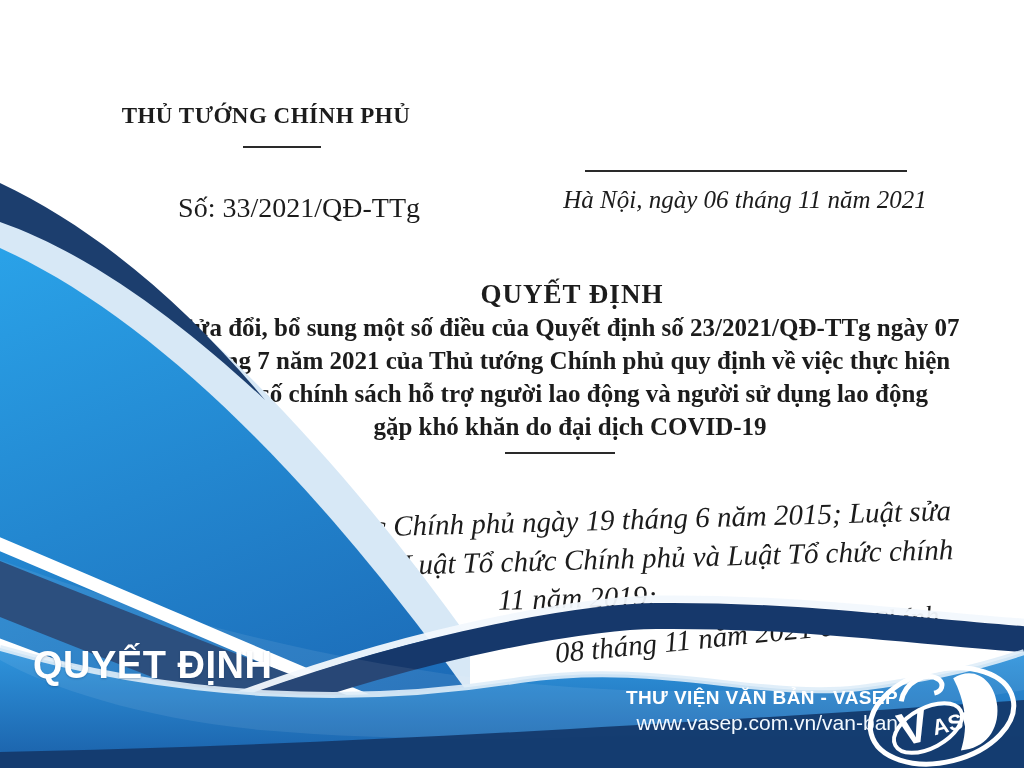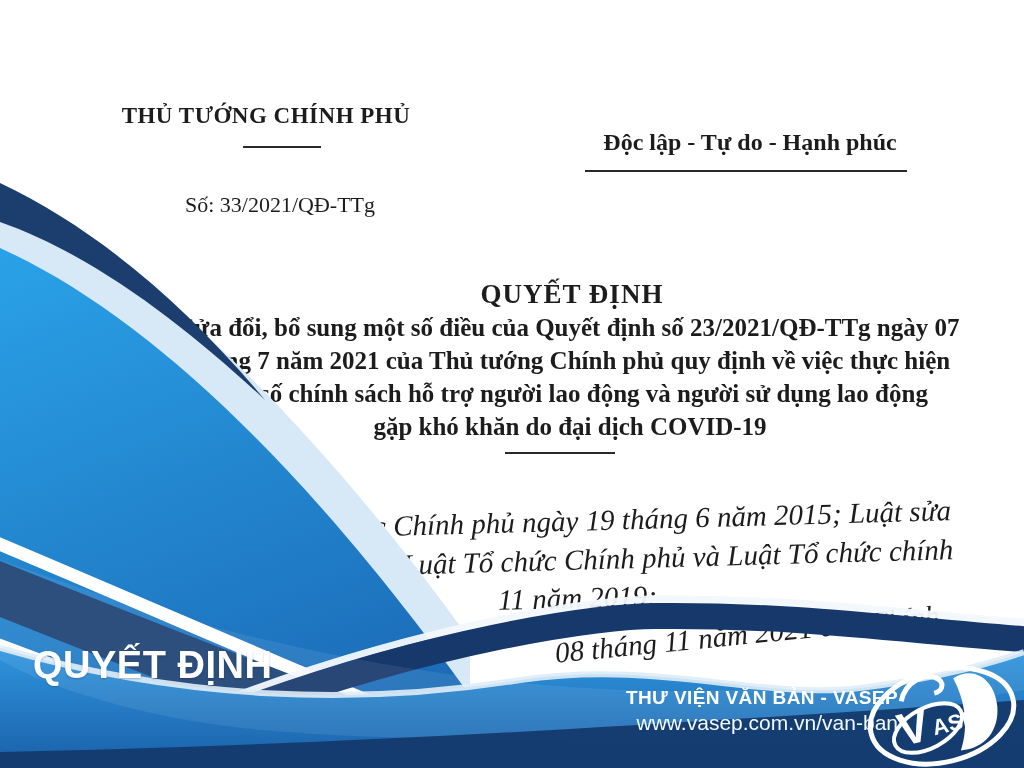--- a/index.html
+++ b/index.html
@@ -7,21 +7,21 @@
     position:relative;width:1024px;height:768px;overflow:hidden;
     background:#ffffff;font-family:"Liberation Serif",serif;color:#1c1c1c;
   }
   .abs{position:absolute;}
   
   #doc{position:absolute;inset:0;z-index:1;}
   .ctr{text-align:center;}
   .rule{background:#2a2a2a;height:2px;}
   #org{left:112px;top:103px;width:308px;font-size:23px;font-weight:bold;letter-spacing:.5px;}
   #org-rule{left:243px;top:146px;width:78px;}
-  #doc-number{left:140px;top:192px;width:280px;font-size:22px;}
+  #doc-number{left:140px;top:192px;width:280px;font-size:28px;text-align:right;}
   #country{left:486px;top:100px;width:522px;font-size:23px;font-weight:bold;letter-spacing:.2px;}
   #motto{left:540px;top:129px;width:420px;font-size:24px;font-weight:bold;}
   #motto-rule{left:585px;top:170px;width:322px;}
   #place-date{left:520px;top:186px;width:450px;font-size:25px;font-style:italic;}
   #doc-title{left:312px;top:279px;width:520px;font-size:27px;font-weight:bold;letter-spacing:1px;}
   #doc-subtitle{left:62px;top:311px;width:1016px;font-size:25px;font-weight:bold;line-height:33px;}
   #subtitle-rule{left:505px;top:452px;width:110px;}
   #legal{left:0;top:0;width:1024px;height:768px;transform:rotate(-1.6deg);transform-origin:600px 560px;}
   .legal-line{position:absolute;font-size:29px;font-style:italic;white-space:nowrap;}
   #legal-l1{left:293px;top:504px;}
@@ -45,22 +45,22 @@
 </head>
 <body>
 
 <div id="stage">
 
   <div id="doc">
     <div class="abs ctr" id="org">THỦ TƯỚNG CHÍNH PHỦ</div>
     <div class="abs rule" id="org-rule"></div>
     <div class="abs ctr" id="doc-number">Số: 33/2021/QĐ-TTg</div>
 
-    <div class="abs ctr" id="motto">Độc lập - Tự do - Hạnh phúc</div>
     <div class="abs rule" id="motto-rule"></div>
+    <div class="abs ctr" id="place-date">Hà Nội, ngày 06 tháng 11 năm 2021</div>
 
     <div class="abs ctr" id="doc-title">QUYẾT ĐỊNH</div>
 
     <div class="abs ctr" id="doc-subtitle">
       <div>Sửa đổi, bổ sung một số điều của Quyết định số 23/2021/QĐ-TTg ngày 07</div>
       <div>tháng 7 năm 2021 của Thủ tướng Chính phủ quy định về việc thực hiện</div>
       <div>một số chính sách hỗ trợ người lao động và người sử dụng lao động</div>
       <div>gặp khó khăn do đại dịch COVID-19</div>
     </div>
     <div class="abs rule" id="subtitle-rule"></div>

